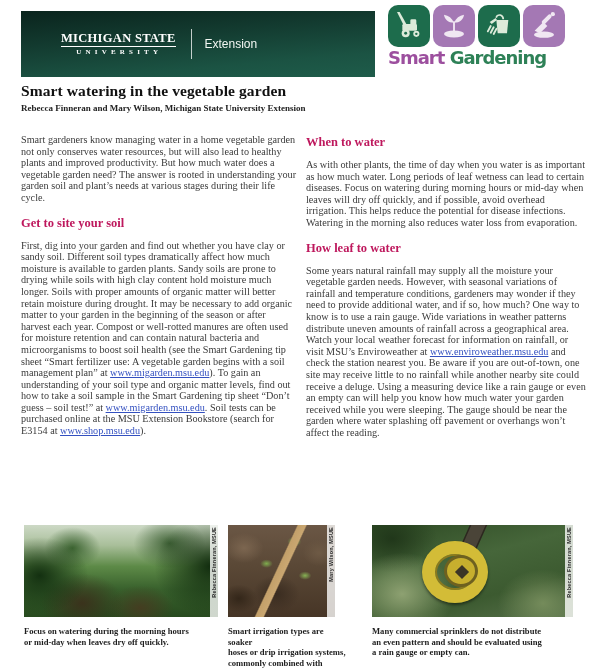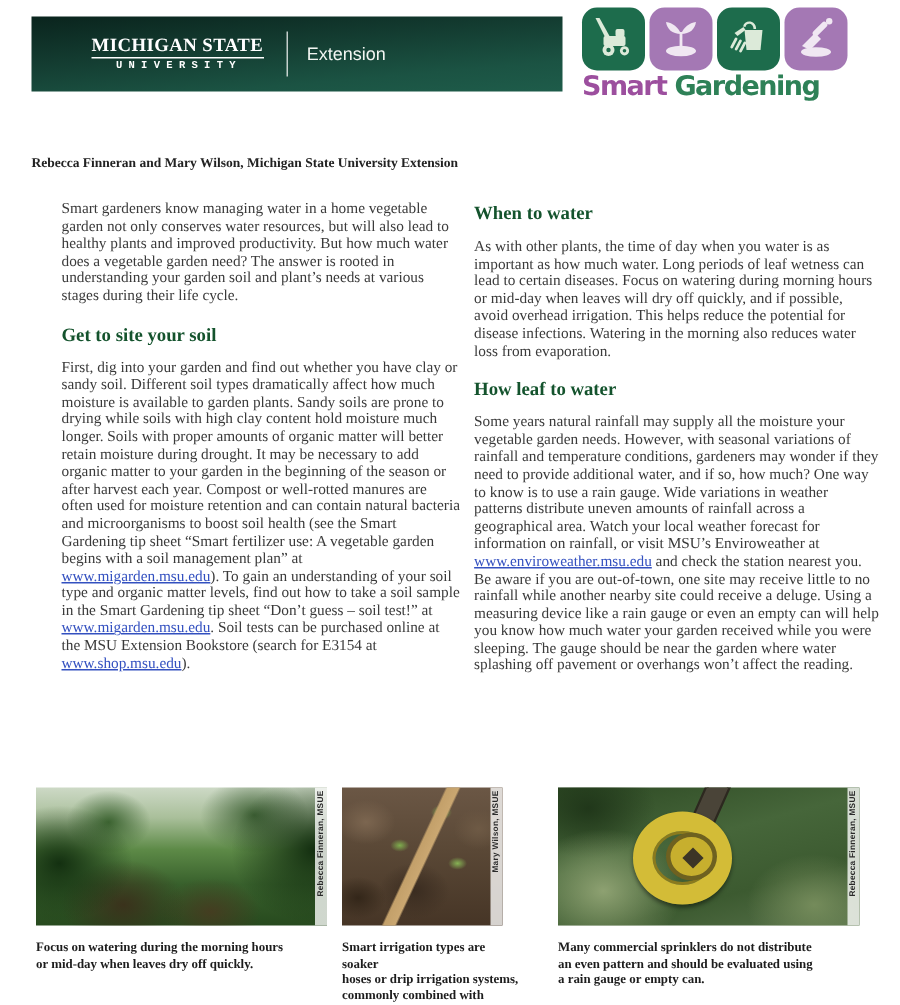--- a/index.html
+++ b/index.html
@@ -5,31 +5,31 @@
   * { margin:0; padding:0; box-sizing:border-box; }
   html,body { background:#888; }
   .page {
     position:relative; width:600px; height:670px; margin:0 auto;
     background:#ffffff; overflow:hidden;
     font-family:"Liberation Serif", serif; color:#3a3a3a;
   }
 
   
   .banner {
-    position:absolute; left:21px; top:11px; width:354px; height:50px;
+    position:absolute; left:21px; top:11px; width:354px; height:66px;
     background:linear-gradient(175deg, #0a241d 0%, #133b30 38%, #1b5343 75%, #1e5c4a 100%);
     display:flex; align-items:center; padding-left:40px;
   }
   .wordmark { color:#ffffff; text-align:center; }
   .wordmark .l1 {
     font-family:"Liberation Serif", serif; font-weight:bold; font-size:12.5px;
     letter-spacing:.3px; border-bottom:1.5px solid #ffffff; padding-bottom:1px; line-height:1;
   }
   .wordmark .l2 {
-    font-family:Liberation Mono, monospace; font-weight:bold; font-size:7px;
+    font-family:Liberation Serif, serif; font-weight:bold; font-size:7px;
     letter-spacing:4.2px; margin-top:2.5px; line-height:1; text-indent:2px;
   }
   .banner .divider { width:1px; height:30px; background:rgba(255,255,255,.75); margin:0 13px 0 15px; }
   .banner .unit {
     font-family:"Liberation Sans", sans-serif; font-weight:400;
     font-size:12px; color:#f2f6f2;
   }
 
   .logo { position:absolute; left:388px; top:5px; width:200px; }
   .tiles { display:flex; gap:3px; }
@@ -45,23 +45,23 @@
   
   .title {
     position:absolute; left:21px; top:82px;
     font-size:15.5px; font-weight:bold; color:#111111; letter-spacing:.1px;
   }
   .byline {
     position:absolute; left:21px; top:103px;
     font-size:9px; font-weight:bold; color:#222222;
   }
   .cols { position:absolute; left:21px; top:134px; width:565px; display:flex; gap:9px; }
-  .col-left  { width:276px;margin-left:20px; }
+  .col-left  { width:276px; }
   .col-right { width:280px; }
-  .cols h2 { font-size:12.5px; font-weight:bold; color:#14532d; margin:11px 0 9px; }
+  .cols h2 { font-size:12.5px; font-weight:bold; color:#be185d; margin:11px 0 9px; }
   .col-right h2.first { margin-top:1px; }
   .cols p  { font-size:10.2px; line-height:11.6px; color:#3a3a3a; text-align:left; }
   .cols p + h2 { margin-top:12px; }
   a.lnk { color:#3350c0; text-decoration:underline; overflow-wrap:anywhere; cursor:pointer; }
 
   
   .photo-block { position:absolute; top:525px; }
   .pb1 { left:24px;  width:192px; }
   .pb2 { left:228px; width:120px; }
   .pb3 { left:372px; width:205px; }
@@ -198,20 +198,21 @@
               </g>
             </svg>
         </span>
       </div>
     </div>
     <div class="brand">
       <span class="w1">Smart</span><span> </span><span class="w2">Gardening</span>
     </div>
   </div>
 
+  <h1 class="title">Smart watering in the vegetable garden</h1>
   <div class="byline">Rebecca Finneran and Mary Wilson, Michigan State University Extension</div>
 
   <div class="cols">
     <div class="col-left">
       <p>Smart gardeners know managing water in a home vegetable garden not only conserves water resources, but will also lead to healthy plants and improved productivity. But how much water does a vegetable garden need? The answer is rooted in understanding your garden soil and plant’s needs at various stages during their life cycle.</p>
       <h2>Get to site your soil</h2>
       <p>First, dig into your garden and find out whether you have clay or sandy soil. Different soil types dramatically affect how much moisture is available to garden plants. Sandy soils are prone to drying while soils with high clay content hold moisture much longer. Soils with proper amounts of organic matter will better retain moisture during drought. It may be necessary to add organic matter to your garden in the beginning of the season or after harvest each year. Compost or well-rotted manures are often used for moisture retention and can contain natural bacteria and microorganisms to boost soil health (see the Smart Gardening tip sheet “Smart fertilizer use: A vegetable garden begins with a soil management plan” at <a href="#" class="lnk">www.migarden.msu.edu</a>). To gain an understanding of your soil type and organic matter levels, find out how to take a soil sample in the Smart Gardening tip sheet “Don’t guess – soil test!” at <a href="#" class="lnk">www.migarden.msu.edu</a>. Soil tests can be purchased online at the MSU Extension Bookstore (search for E3154 at <a href="#" class="lnk">www.shop.msu.edu</a>).</p>
     </div>
     <div class="col-right">
       <h2 class="first">When to water</h2>

